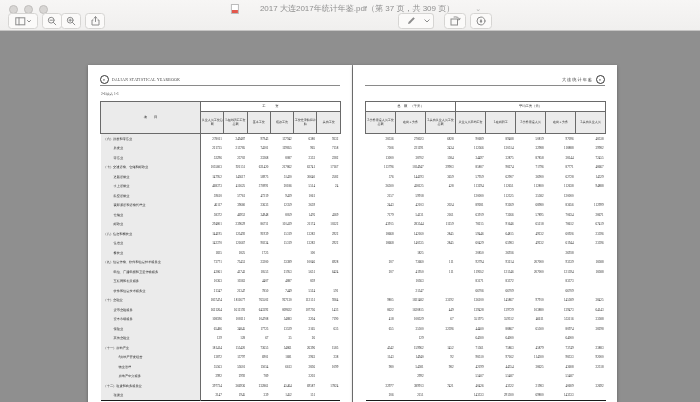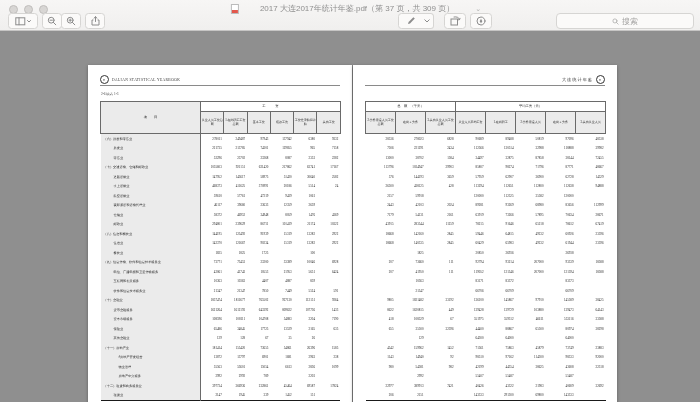--- a/index.html
+++ b/index.html
@@ -113,27 +113,20 @@
         <path class="ic" d="M8.3 3.8 L9.6 3.6 L10 2.3"></path>
     </svg>
   </div>
   <div class="btn" style="left:470px;width:20px;">
     <svg width="10" height="10" viewBox="0 0 10 10">
       <circle class="ic" cx="5" cy="5" r="4"></circle>
         <path d="M5 2.8 L6.3 5.2 L5 7.2 L3.7 5.2 Z" fill="#8c8c8c"></path>
     </svg>
   </div>
 
-  <div class="search">
-    <svg width="7" height="7" viewBox="0 0 10 10">
-      <circle class="ic" cx="4.2" cy="4.2" r="2.9" style="stroke:#a4a3a2"></circle>
-      <line class="ic" x1="6.4" y1="6.4" x2="8.8" y2="8.8" style="stroke:#a4a3a2"></line>
-    </svg>
-    <span>搜索</span>
-  </div>
 </div>
 
 <div class="content">
 
   <div class="page left">
     <div class="phead">
       <span class="logo">◐</span>
       <span class="brand-en">DALIAN STATISTICAL YEARBOOK</span>
     </div>
     <div class="caption">2-6 续表 1-3</div>

